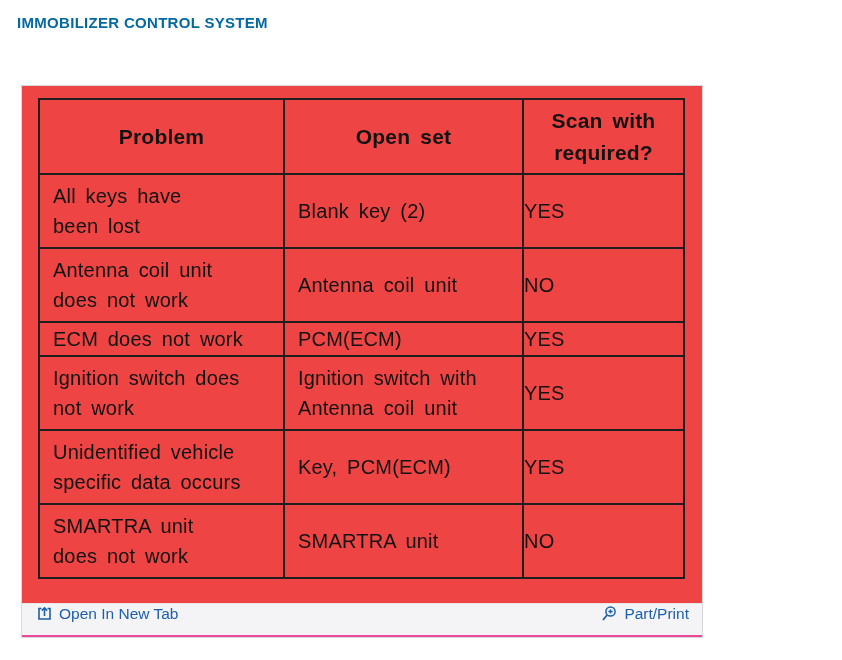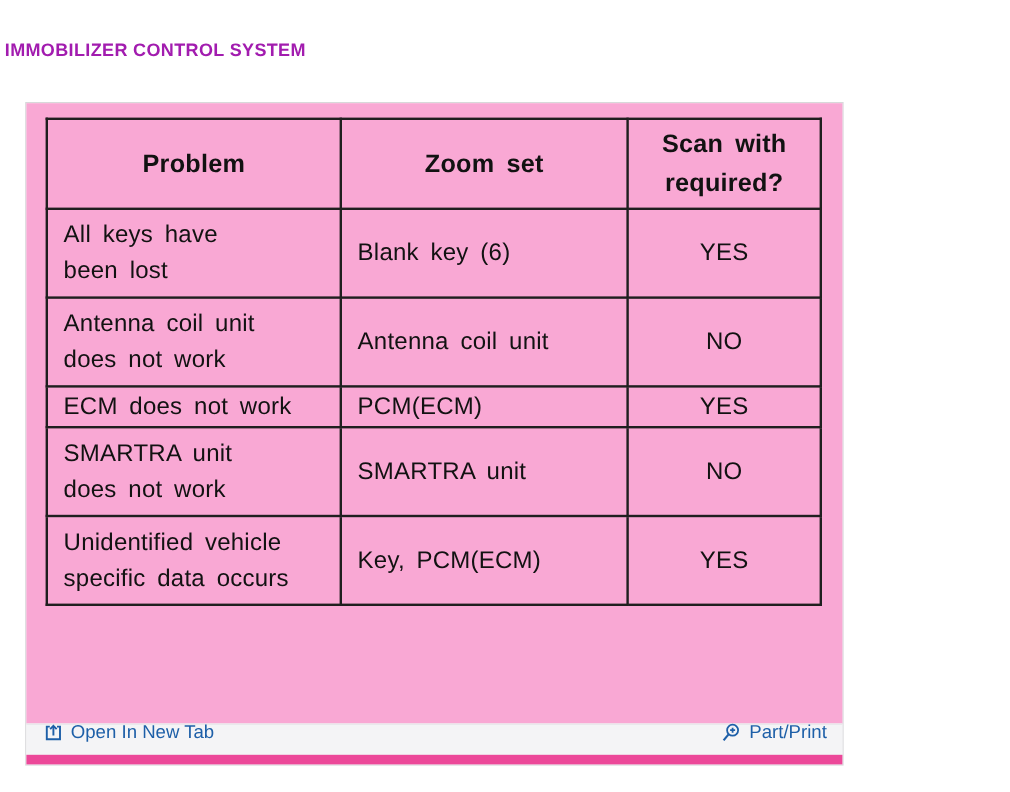--- a/index.html
+++ b/index.html
@@ -4,40 +4,39 @@
 <style>
   * { margin: 0; padding: 0; box-sizing: border-box; }
   html, body {
     width: 842px; height: 660px;
     background: #ffffff;
     overflow: hidden;
     font-family: "Liberation Sans", sans-serif;
   }
   .page-title {
     position: absolute;
-    left: 4px; top: 14px;
+    left: 17px; top: 14px;
     font-size: 15px;
     font-weight: bold;
     letter-spacing: 0.3px;
-    color: #a21caf;
-    margin-top: 20px;
+    color: #0369a1;
   }
   .content-panel {
     position: absolute;
     left: 21px; top: 85px;
     width: 682px; height: 553px;
     border: 1px solid #d8d8da;
     background: #ffffff;
     display: flex;
     flex-direction: column;
   }
   .scan-area {
     flex: 1 1 auto;
     padding: 12px 0 0 16px;
-    background: #f9a8d4;
+    background: #ef4444;
   }
   
   table.scan-table {
     border-collapse: collapse;
     width: 645px;
     table-layout: fixed;
     color: #171717;
     filter: blur(0.25px) contrast(1.05);
   }
   table.scan-table td, table.scan-table th {
@@ -48,34 +47,34 @@
     letter-spacing: 0.2px;
     white-space: pre-line;
     vertical-align: middle;
   }
   table.scan-table th {
     font-size: 21px;
     font-weight: bold;
     text-align: center;
   }
   td.c-problem, td.c-partset { text-align: left; padding-left: 13px; padding-right: 6px; }
-  td.c-scantool { text-align: center; }
+  td.c-scantool { text-align: left; }
   col.col-problem  { width: 245px; }
   col.col-partset  { width: 239px; }
   col.col-scantool { width: 161px; }
   tr.h-tall   { height: 74px; }
   tr.h-short  { height: 34px; }
   tr.h-header { height: 75px; }
 
   .panel-footer {
     flex: 0 0 auto;
     height: 34px;
     background: #f4f4f6;
     border-top: 1px solid #e6e7e9;
-    border-bottom: 8px solid #ec4899;
+    border-bottom: 2px solid #ec4899;
     display: flex;
     align-items: center;
     justify-content: space-between;
     padding: 0 13px 12px 14px;
   }
   .footer-link {
     display: inline-flex;
     align-items: center;
     gap: 6px;
     color: #1d5fa8;
@@ -95,52 +94,59 @@
   <div class="scan-area">
     <table class="scan-table">
       <colgroup>
         <col class="col-problem">
           <col class="col-partset">
           <col class="col-scantool">
       </colgroup>
       <tbody>
           <tr class="h-header">
         <th>Problem</th>
-        <th>Zoom set</th>
+        <th>Open set</th>
         <th>Scan with
 required?</th>
       </tr>
       <tr class="h-tall">
         <td class="c-problem">All keys have
 been lost</td>
-        <td class="c-partset">Blank key (6)</td>
+        <td class="c-partset">Blank key (2)</td>
         <td class="c-scantool">YES</td>
       </tr>
       <tr class="h-tall">
         <td class="c-problem">Antenna coil unit
 does not work</td>
         <td class="c-partset">Antenna coil unit</td>
         <td class="c-scantool">NO</td>
       </tr>
       <tr class="h-short">
         <td class="c-problem">ECM does not work</td>
         <td class="c-partset">PCM(ECM)</td>
         <td class="c-scantool">YES</td>
       </tr>
       <tr class="h-tall">
-        <td class="c-problem">SMARTRA unit
-does not work</td>
-        <td class="c-partset">SMARTRA unit</td>
-        <td class="c-scantool">NO</td>
+        <td class="c-problem">Ignition switch does
+not work</td>
+        <td class="c-partset">Ignition switch with
+Antenna coil unit</td>
+        <td class="c-scantool">YES</td>
       </tr>
       <tr class="h-tall">
         <td class="c-problem">Unidentified vehicle
 specific data occurs</td>
         <td class="c-partset">Key, PCM(ECM)</td>
         <td class="c-scantool">YES</td>
+      </tr>
+      <tr class="h-tall">
+        <td class="c-problem">SMARTRA unit
+does not work</td>
+        <td class="c-partset">SMARTRA unit</td>
+        <td class="c-scantool">NO</td>
       </tr>
     </tbody>
       </table>
   </div>
 
   <div class="panel-footer">
     <a class="footer-link">
       <span>
         <svg width="17" height="17" viewBox="0 0 17 17" fill="none" stroke="#1d5fa8" stroke-width="1.6">
           <path d="M5.5 3.5 H3 V14 H14 V3.5 H11.5"></path>

